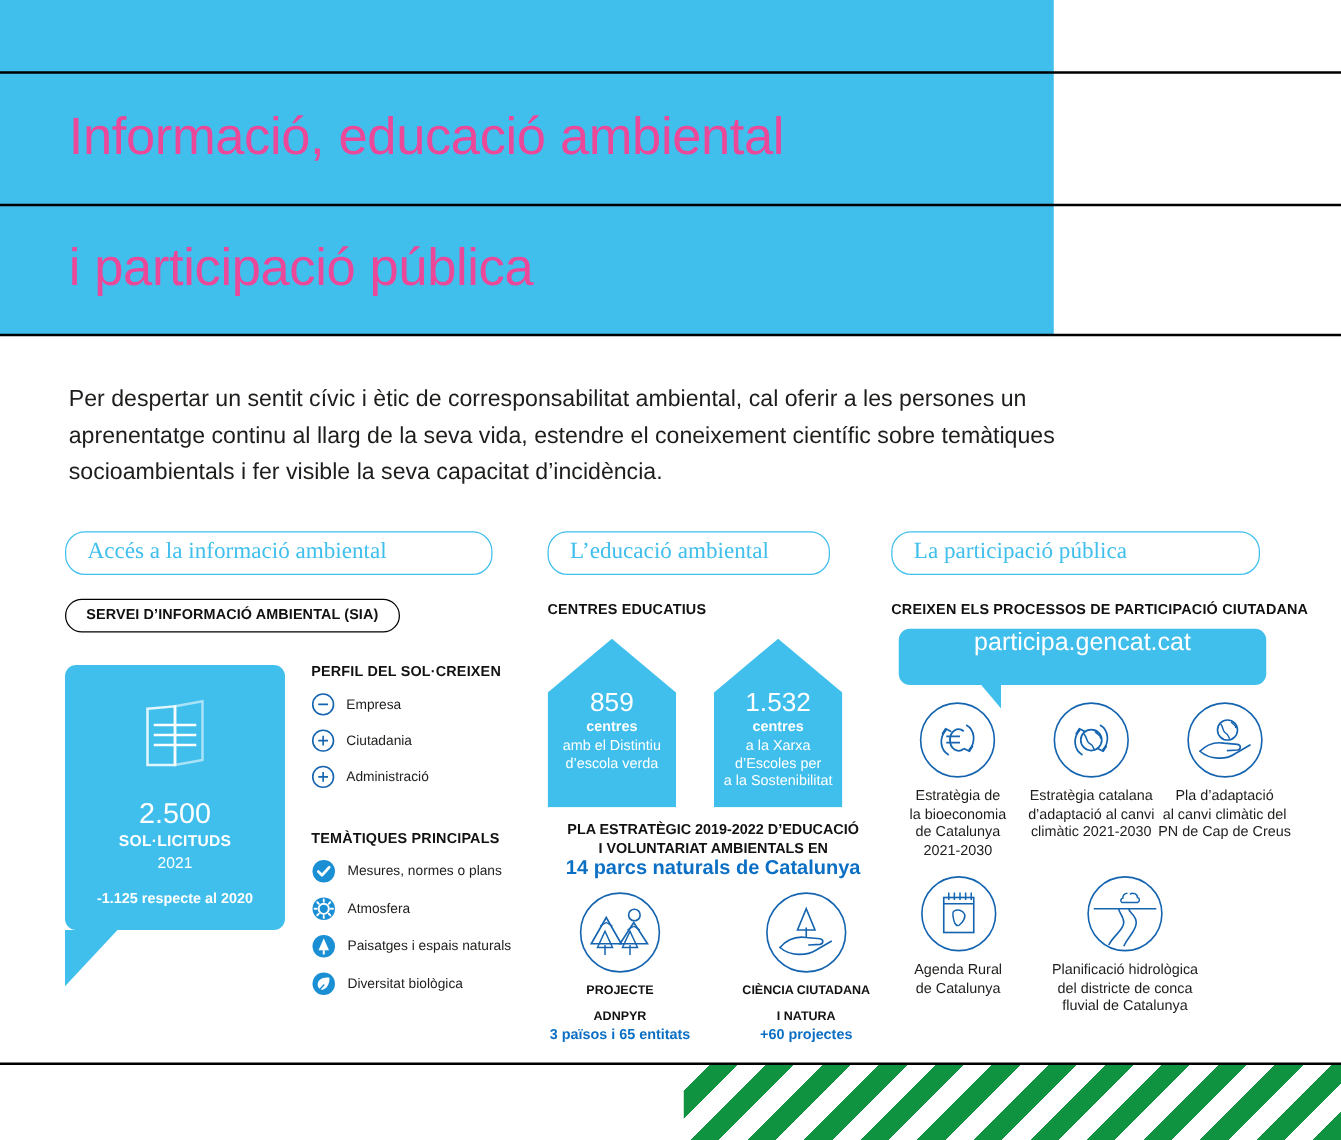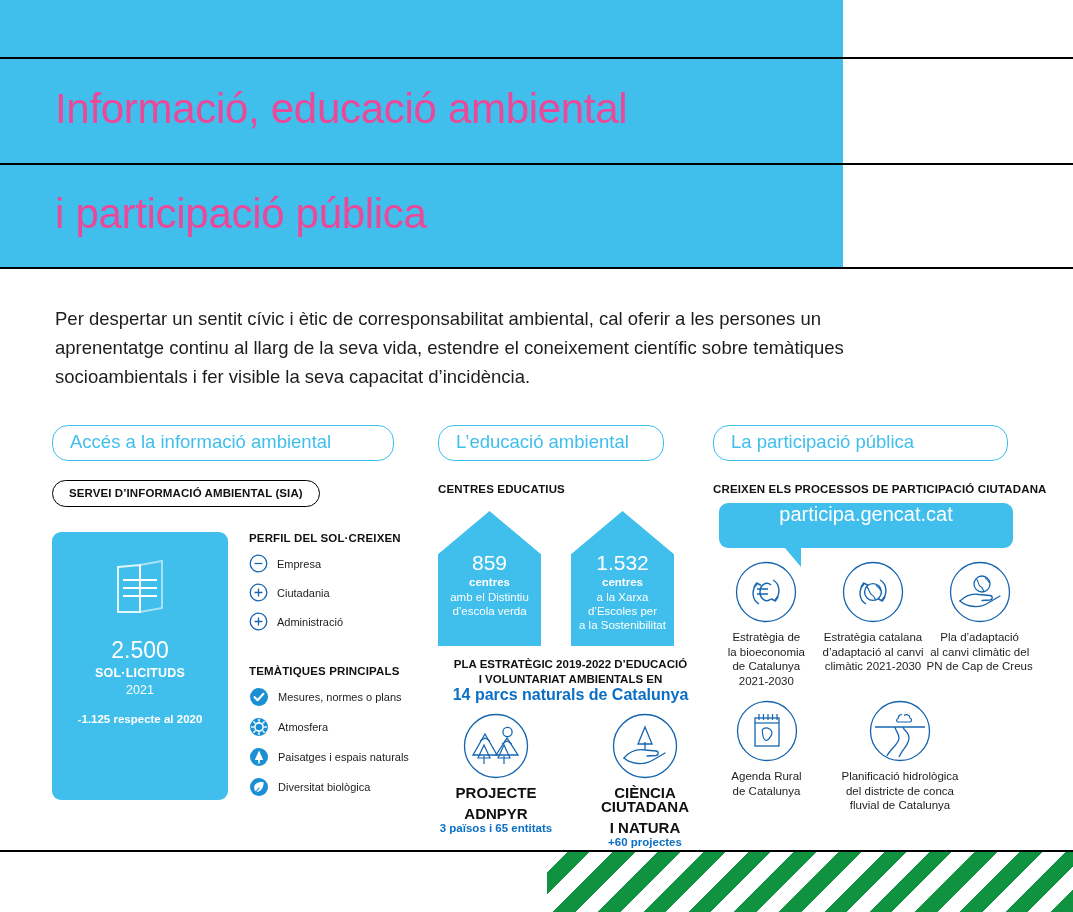--- a/index.html
+++ b/index.html
@@ -38,20 +38,21 @@
   .pill{
     display:inline-block;
     border:1.4px solid #40bfed;
     border-radius:16px;
     color:#40bfed;
     font-size:18.5px;
     padding:5px 17px 7px 17px;
     box-sizing:border-box;
     white-space:nowrap;
     background:#fff;
+    font-family:Liberation Serif, serif;
   }
   .pill-1{width:342px;}
   .pill-2{width:226px;}
   .pill-3{width:295px;}
 
   .pill-dark{
     display:inline-block;
     border:1.6px solid #000;
     border-radius:15px;
     color:#111;
@@ -65,21 +66,21 @@
   }
 
   .sub-head{
     font-size:11.5px;font-weight:700;color:#111;letter-spacing:0.15px;
     white-space:nowrap;
   }
 
   
   .bubble-wrap{position:absolute;left:0px;top:107px;width:176px;}
   .bubble{
-    width:176px;height:268px;background:#40bfed;border-radius:9px;
+    width:176px;height:212px;background:#40bfed;border-radius:9px;
     position:relative;box-sizing:border-box;
     color:#fff;text-align:center;
   }
   .bubble-tail{
     position:absolute;left:0px;top:212px;width:42px;height:45px;
     background:#40bfed;
     clip-path:polygon(0 0,42px 0,0 45px);
   }
   .doc-icon{position:absolute;left:50%;top:24px;transform:translateX(-50%);}
   .bubble-num{position:absolute;left:0;right:0;top:105px;font-size:23px;color:#fff;font-weight:400;}
@@ -109,21 +110,21 @@
   .house-a{left:0;}
   .house-b{left:133px;}
 
   .plan-block{position:absolute;left:0;top:232px;width:265px;text-align:center;}
   .plan-l{font-size:11.5px;font-weight:700;line-height:15px;color:#111;}
   .plan-blue{font-size:16px;font-weight:700;color:#0b6fc4;line-height:15px;}
 
   .proj-row{position:absolute;left:0;top:288px;width:265px;display:flex;justify-content:space-between;}
   .proj{width:116px;text-align:center;}
   .proj .circ{display:flex;justify-content:center;}
-  .proj .pn{font-size:15px;font-weight:700;color:#111;line-height:14px;margin-top:7px;}
+  .proj .pn{font-size:10px;font-weight:700;color:#111;line-height:14px;margin-top:7px;}
   .proj .pb{font-size:11.5px;font-weight:700;color:#0b6fc4;line-height:14px;}
 
   
   .url-bubble{
     position:absolute;left:6px;top:78px;width:294px;height:45px;
     background:#40bfed;border-radius:9px;
     display:flex;align-items:flex-start;justify-content:center;
   }
   .url-bubble span{color:#fff;font-size:20px;}
   .url-tail{

